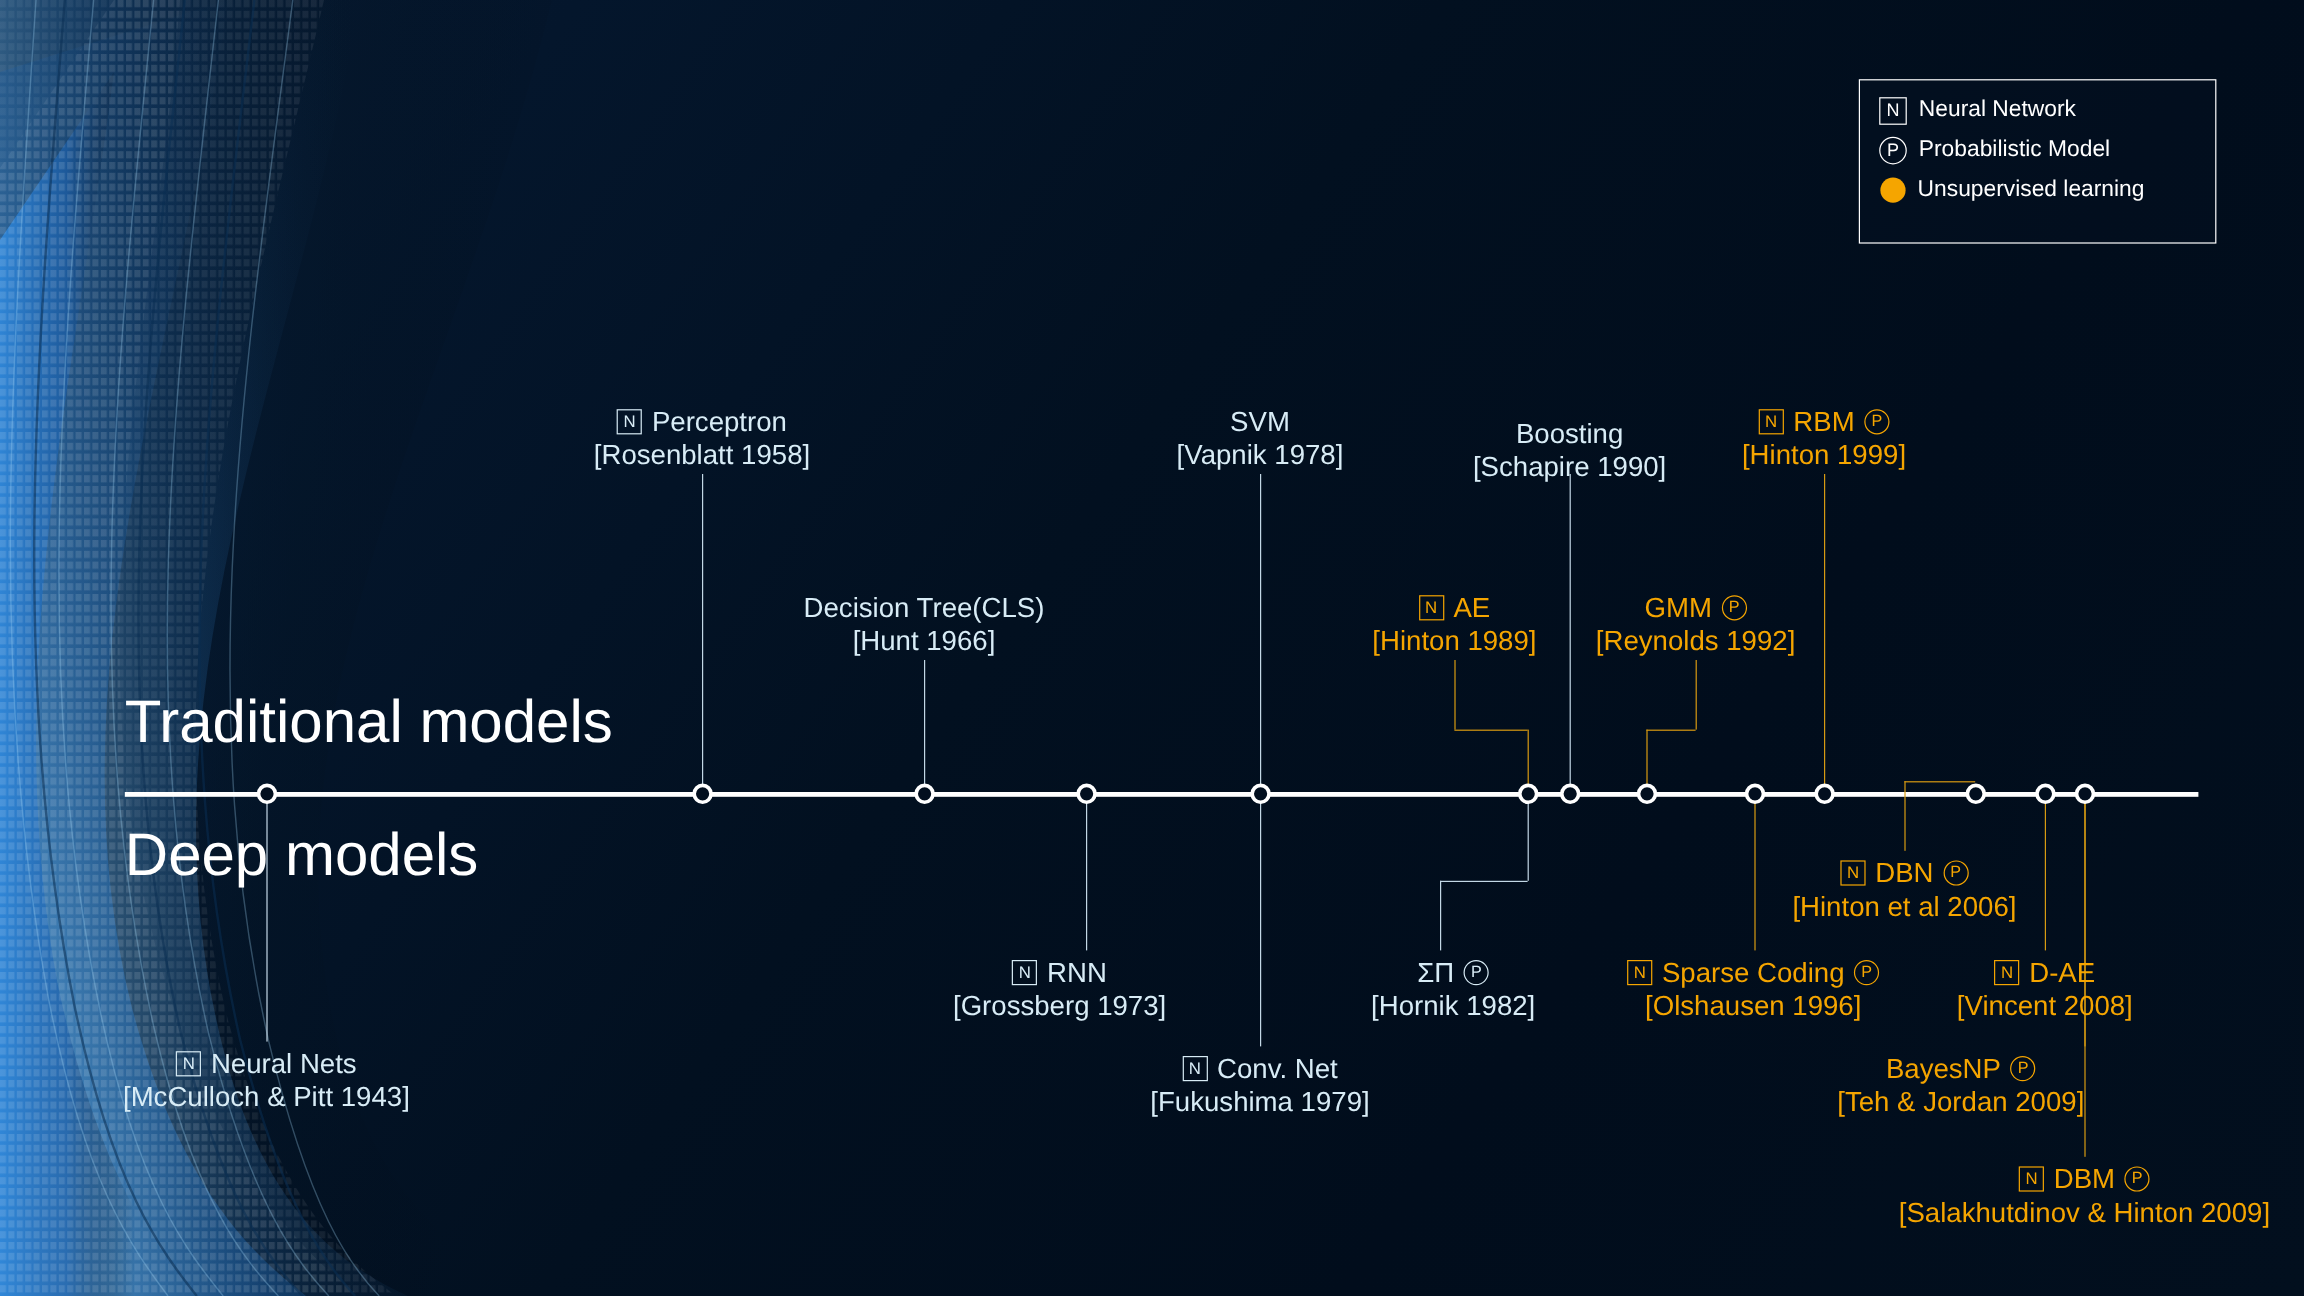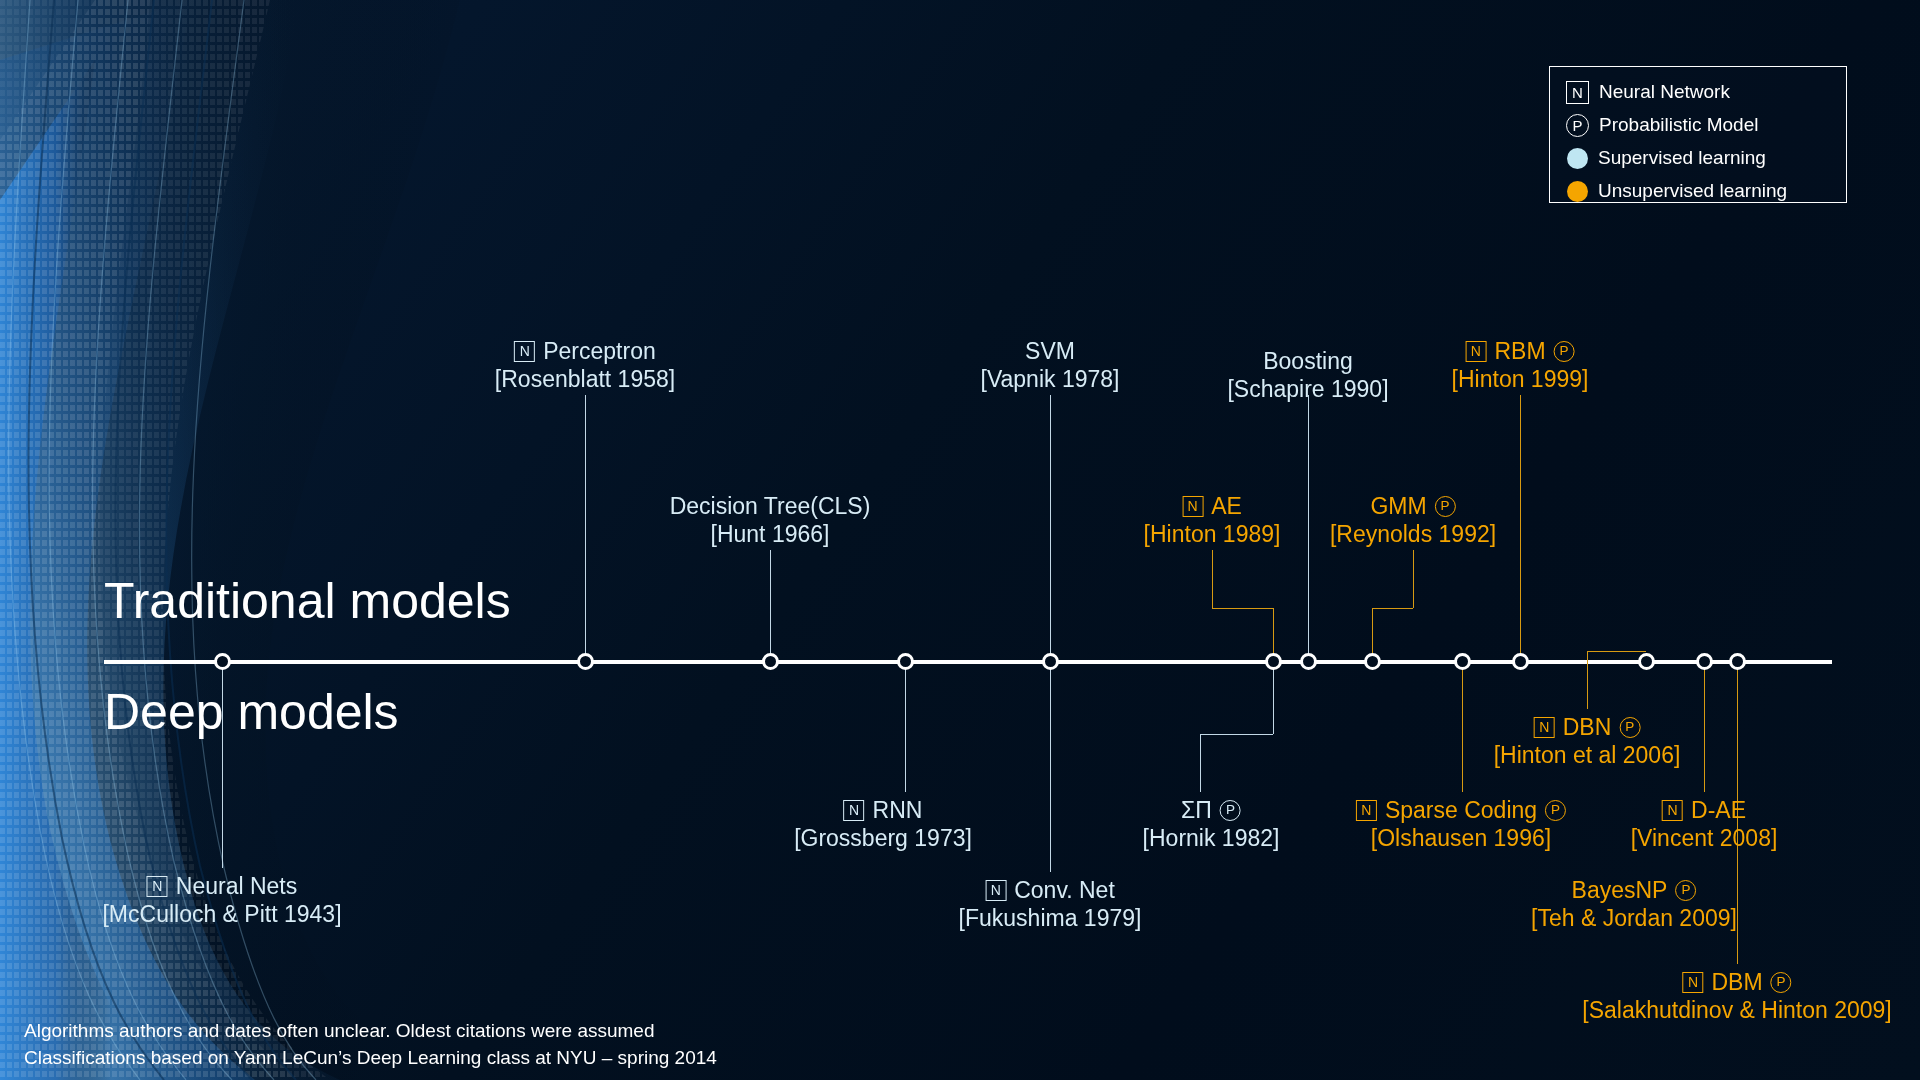--- a/index.html
+++ b/index.html
@@ -244,24 +244,20 @@
   <div class="legend">
     <div class="legend-row">
       <span class="nbox">N</span>
       <span class="legend-label">Neural Network</span>
     </div>
     <div class="legend-row">
       <span class="pcirc">P</span>
       <span class="legend-label">Probabilistic Model</span>
     </div>
     <div class="legend-row">
-      <span class="dot dot-sup"></span>
-      <span class="legend-label">Supervised learning</span>
-    </div>
-    <div class="legend-row">
       <span class="dot dot-unsup"></span>
       <span class="legend-label">Unsupervised learning</span>
     </div>
   </div>
 
   <div class="band band-top">Traditional models</div>
   <div class="band band-bottom">Deep models</div>
 
   <div id="leaders">
       <div class="leader sup" style="left: 222px; top: 660px; width: 1.4px; height: 208px;"></div>
@@ -416,18 +412,14 @@
       <div class="event center unsup" style="left: 1737px; top: 968px;">
         <div class="line1">
           <span class="nbox">N</span>
           <span>DBM</span>
           <span class="pcirc">P</span>
         </div>
         <div class="line2">[Salakhutdinov &amp; Hinton 2009]</div>
       </div>
     </div>
 
-  <div class="footer">
-    <div>Algorithms authors and dates often unclear. Oldest citations were assumed</div>
-    <div>Classifications based on Yann LeCun’s Deep Learning class at NYU – spring 2014</div>
-  </div>
 
 </div>
 
 </body></html>

